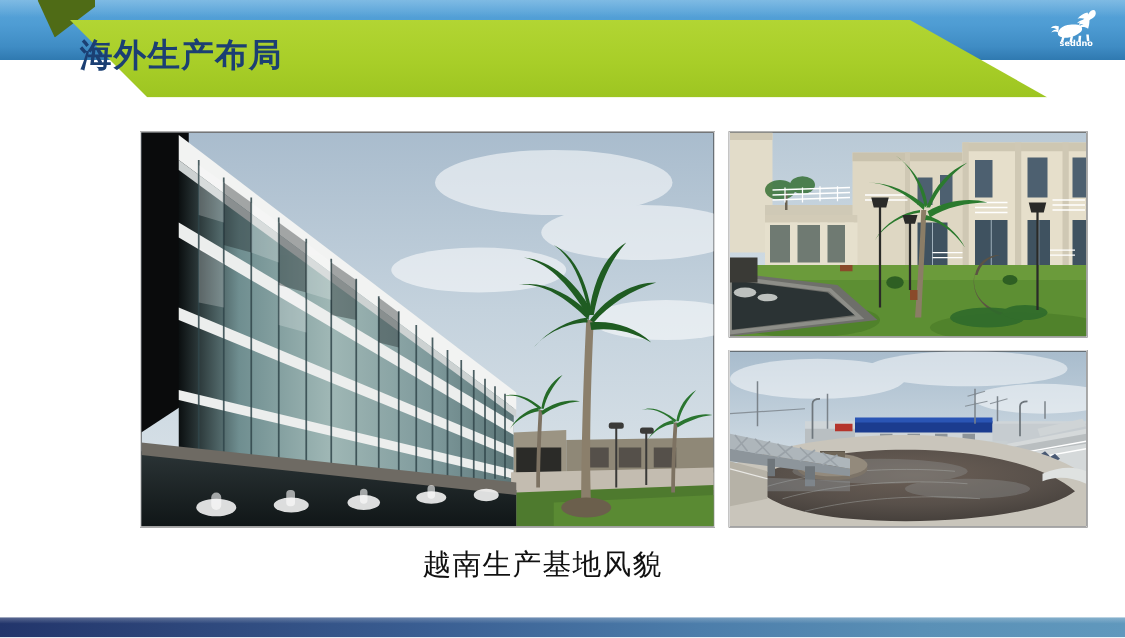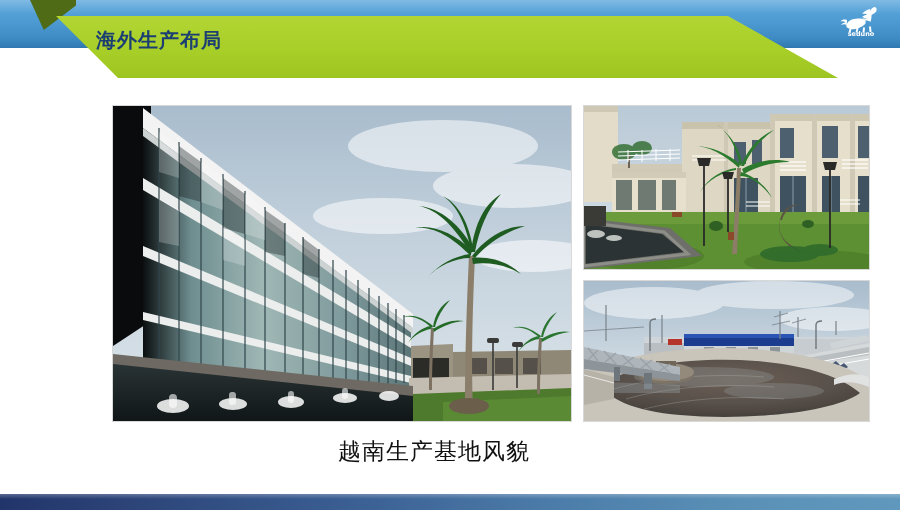--- a/index.html
+++ b/index.html
@@ -21,28 +21,27 @@
     background:#4f6b16;
     clip-path:polygon(0 0,100% 0,100% 18%,30% 100%);
   }
   .title-banner{
     position:absolute;left:28px;top:16px;width:900px;height:62px;
     background:linear-gradient(180deg,#b2d533 0%,#a8ce28 55%,#9dc521 100%);
     clip-path:polygon(28px 0, 700px 0, 810px 62px, 90px 62px, 28px 0);
   }
   .title-text{
     position:absolute;left:64px;top:27px;
-    font-size:20px;font-weight:bold;color:#1b3f73;letter-spacing:1px;
+    font-size:26px;font-weight:bold;color:#1b3f73;letter-spacing:1px;
     font-family:"DejaVu Sans","Liberation Sans",sans-serif;
     white-space:nowrap;
-    margin-left:32px;
   }
 
   
-  .brand{position:absolute;right:18px;top:6px;height:36px;display:flex;align-items:center;gap:8px;flex-direction:column;}
+  .brand{position:absolute;right:18px;top:6px;height:36px;display:flex;align-items:center;gap:8px;}
   .brand-mark{width:42px;height:34px;position:relative;}
   .brand-name{
     color:#ffffff;font-size:19px;font-weight:bold;letter-spacing:.3px;white-space:nowrap;
     text-shadow:0 1px 1px rgba(0,0,0,.25);
   }
 
   
   .photo{position:absolute;overflow:hidden;border:1px solid #d8d8d8;background:#000;}
   .p-main{left:112px;top:105px;width:458px;height:315px;}
   .p-top {left:583px;top:105px;width:285px;height:163px;}

